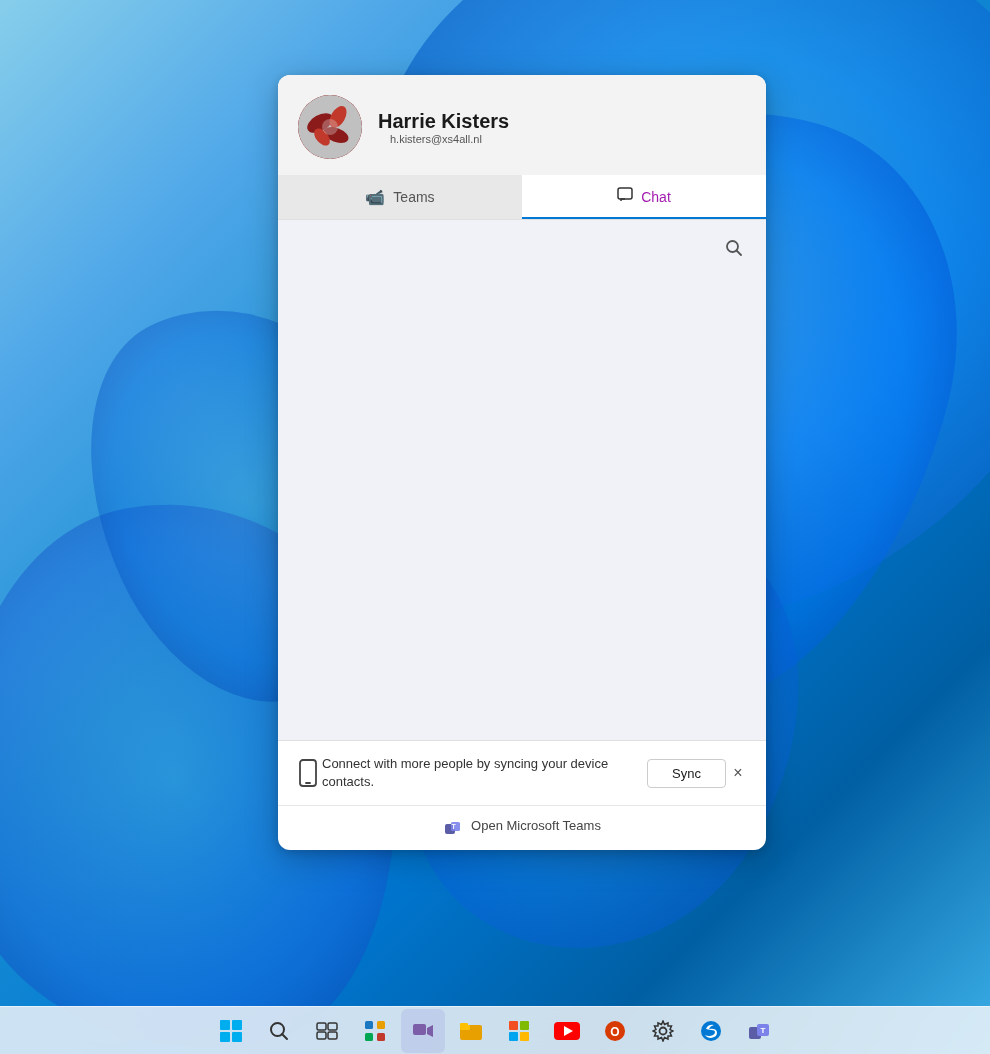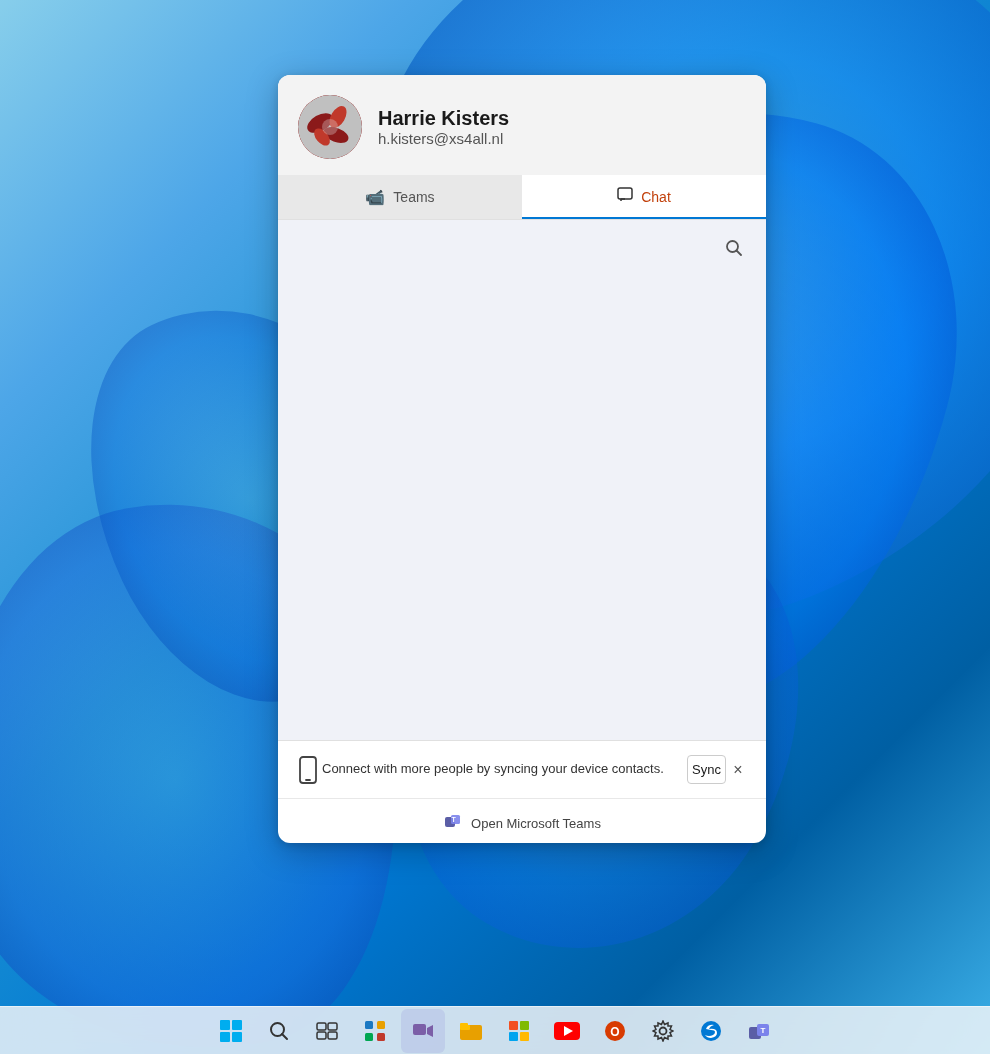--- a/index.html
+++ b/index.html
@@ -101,22 +101,23 @@
       flex-direction: column;
     }
 
     .user-name {
       font-size: 20px;
       font-weight: 600;
       color: #1a1a1a;
     }
 
     .user-email {
-      font-size: 15px;
+      font-size: 11px;
       color: #555;
+      margin-left: 12px;
     }
 
     
     .card-tabs {
       display: flex;
       border-bottom: 1px solid #e0e0e0;
       background: #f3f3f3;
     }
 
     .tab {
@@ -129,21 +130,21 @@
       cursor: pointer;
       font-size: 14px;
       color: #555;
       background: #e8e8e8;
       border: none;
       outline: none;
     }
 
     .tab.active {
       background: #ffffff;
-      color: #c2410c;
+      color: #a21caf;
       font-weight: 500;
       box-shadow: inset 0 -2px 0 #0078d4;
     }
 
     .tab-icon {
       font-size: 16px;
     }
 
     
     .card-body {
@@ -190,21 +191,21 @@
     }
 
     .sync-text {
       flex: 1;
       font-size: 13px;
       color: #333;
       line-height: 1.4;
     }
 
     .sync-btn {
-      padding: 6px 4px;
+      padding: 6px 24px;
       border: 1px solid #ccc;
       background: #ffffff;
       border-radius: 4px;
       font-size: 13px;
       cursor: pointer;
       color: #1a1a1a;
       white-space: nowrap;
     }
 
     .close-btn {
@@ -218,21 +219,21 @@
       font-size: 16px;
       background: none;
       border: none;
       flex-shrink: 0;
     }
 
     
     .card-footer {
       padding: 12px 16px;
       display: flex;
-      align-items: flex-end;
+      align-items: flex-start;
       justify-content: center;
       gap: 8px;
       cursor: pointer;
       border-top: 1px solid #e8e8e8;
     }
 
     .teams-icon {
       width: 20px;
       height: 20px;
       display: flex;

